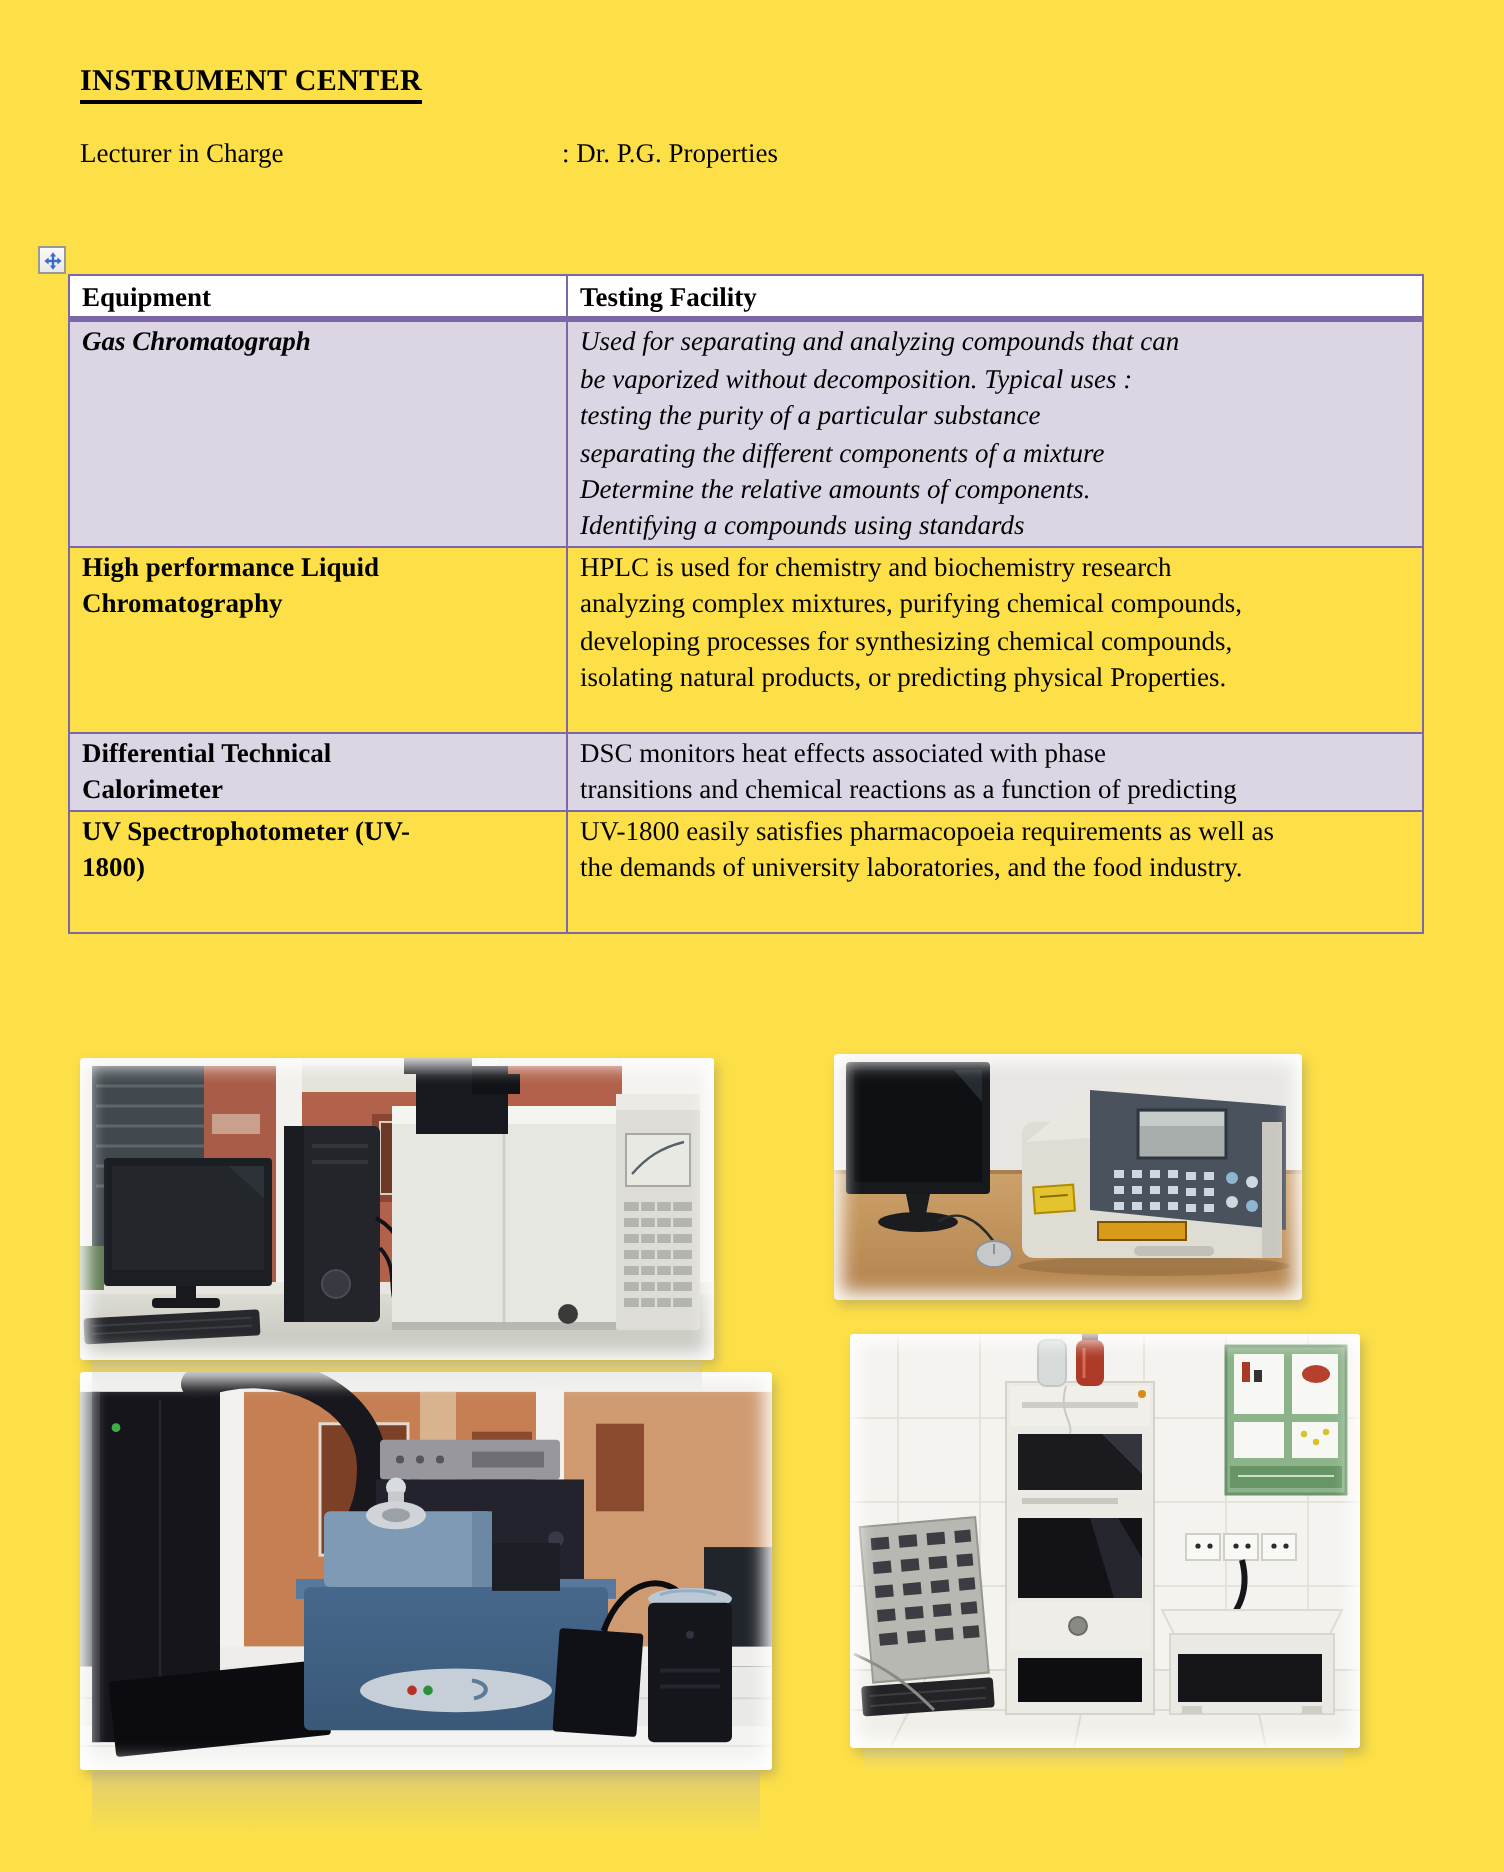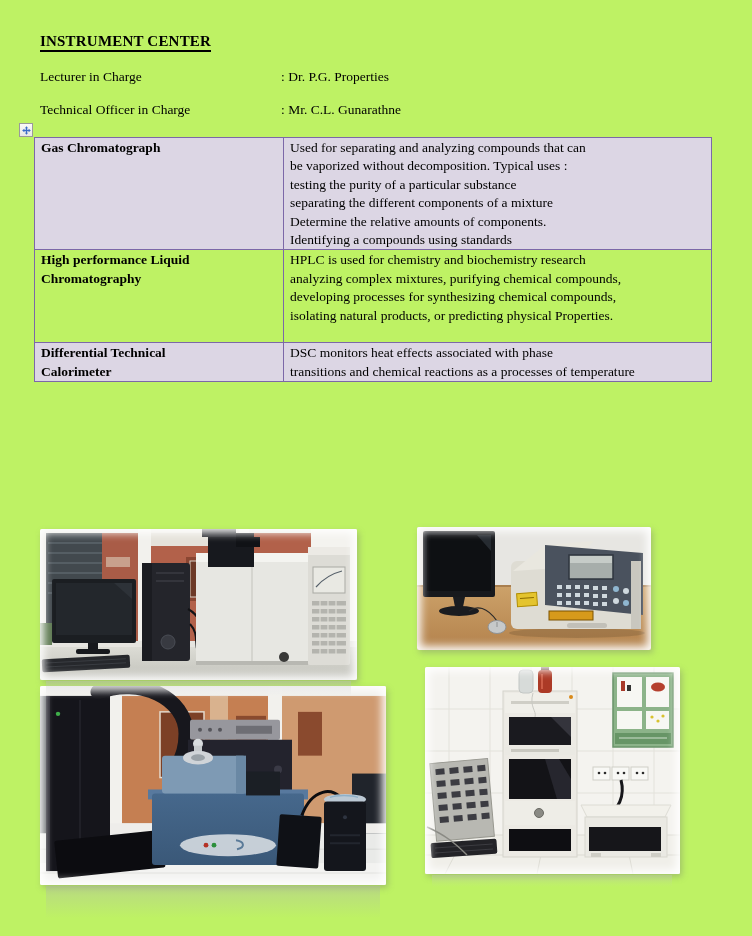--- a/index.html
+++ b/index.html
@@ -1,17 +1,17 @@
 <!DOCTYPE html>
 <html><head>
 <meta charset="utf-8">
 <style>
   html,body{margin:0;padding:0;background:#fff;}
   .page{
-    position:relative;width:752px;height:936px;background:#bef264;
+    position:relative;width:752px;height:936px;background:#fde047;
     font-family:"Liberation Serif","DejaVu Serif",serif;color:#000;overflow:hidden;
   }
   .doc-title{
     position:absolute;left:40px;top:33px;margin:0;
     font-size:15px;font-weight:bold;letter-spacing:.2px;
   }
   .doc-title span{border-bottom:2px solid #000;padding-bottom:1px;}
   .info-line{position:absolute;left:40px;display:flex;font-size:13.5px;gap:44px;}
   #info-1{top:69px;} #info-2{top:102px;}
   .info-label{width:197px;}
@@ -28,21 +28,21 @@
     border:1px solid #7C68A8;vertical-align:top;
     padding:1px 6px 0 6px;font-size:13.5px;line-height:18.4px;
     white-space:pre-line;overflow:hidden;
   }
   .eq-table th{
     text-align:left;font-weight:bold;border-bottom:3px solid #7C68A8;
     height:17px;padding-top:2px;background:#fff;
   }
   .eq-table .shaded td{background:#DCD6E4;}
   .col-equip{font-weight:bold;}
-  .r1 td{height:109px;} .r2 td{height:91px;margin-top:12px;} .r3 td{height:35px;} .r4 td{height:59px;}
+  .r1 td{height:109px;font-style:italic;} .r2 td{height:91px;margin-top:12px;} .r3 td{height:35px;} .r4 td{height:59px;}
   .photo{position:absolute;overflow:hidden;border-radius:2px;box-shadow:2px 3px 6px rgba(110,110,115,.35);}
   .photo::after{content:"";position:absolute;inset:0;box-shadow:inset 0 0 9px 4px rgba(255,255,255,.95);pointer-events:none;}
   .photo svg{display:block;width:100%;height:100%;}
   #photo-gc{left:40px;top:529px;width:317px;height:151px;}
   #photo-uv{left:417px;top:527px;width:234px;height:123px;}
   #photo-dsc{left:40px;top:686px;width:346px;height:199px;}
   #photo-hplc{left:425px;top:667px;width:255px;height:207px;}
   .refl{position:absolute;pointer-events:none;}
   #refl-gc{left:46px;top:681px;width:305px;height:15px;background:linear-gradient(rgba(190,190,195,.4),rgba(255,255,255,0));}
   #refl-dsc{left:46px;top:886px;width:334px;height:32px;background:linear-gradient(rgba(175,175,182,.38),rgba(255,255,255,0));}
@@ -52,37 +52,37 @@
 <body>
 
 <div class="page">
 
   <h1 class="doc-title"><span>INSTRUMENT CENTER</span></h1>
 
   <div class="info-line" id="info-1">
     <span class="info-label">Lecturer in Charge</span>
     <span class="info-value">: Dr. P.G. Properties</span>
   </div>
-  <div class="info-line" id="info-2">
-    <span class="info-label">Technical Officer in Charge</span>
-    <span class="info-value">: Mr. C.L. Gunarathne</span>
-  </div>
 
   <div class="table-handle">
     <svg width="11" height="11" viewBox="0 0 13 13">
       <path d="M6.5 1.4 L8.4 3.9 H7.2 V5.7 H9.1 V4.5 L11.6 6.5 L9.1 8.5 V7.3 H7.2 V9.1 H8.4 L6.5 11.6 L4.6 9.1 H5.8 V7.3 H3.9 V8.5 L1.4 6.5 L3.9 4.5 V5.7 H5.8 V3.9 H4.6 Z" fill="#3B6CC7"></path>
     </svg>
   </div>
 
   <table class="eq-table">
     <colgroup>
         <col style="width:249px">
         <col style="width:428px">
       </colgroup>
     <tbody>
+        <tr>
+      <th>Equipment</th>
+      <th>Testing Facility</th>
+    </tr>
     <tr class="r1 shaded">
       <td class="col-equip">Gas Chromatograph</td>
       <td>Used for separating and analyzing compounds that can
 be vaporized without decomposition. Typical uses :
 testing the purity of a particular substance
 separating the different components of a mixture
 Determine the relative amounts of components.
 Identifying a compounds using standards</td>
     </tr>
     <tr class="r2">
@@ -90,21 +90,27 @@
 Chromatography</td>
       <td>HPLC is used for chemistry and biochemistry research
 analyzing complex mixtures, purifying chemical compounds,
 developing processes for synthesizing chemical compounds,
 isolating natural products, or predicting physical Properties.</td>
     </tr>
     <tr class="r3 shaded">
       <td class="col-equip">Differential Technical
 Calorimeter</td>
       <td>DSC monitors heat effects associated with phase
-transitions and chemical reactions as a processes of temperature</td>
+transitions and chemical reactions as a function of predicting</td>
+    </tr>
+    <tr class="r4">
+      <td class="col-equip">UV Spectrophotometer (UV-
+1800)</td>
+      <td>UV-1800 easily satisfies pharmacopoeia requirements as well as
+the demands of university laboratories, and the food industry.</td>
     </tr>
   </tbody>
     </table>
 
   <div class="photo" id="photo-gc">
     <svg viewBox="0 0 317 151" preserveAspectRatio="none">
       <defs>
         <linearGradient id="bench1" x1="0" y1="0" x2="0" y2="1">
           <stop offset="0" stop-color="#dcdcd5"></stop>
             <stop offset="1" stop-color="#c2c2bb"></stop>

